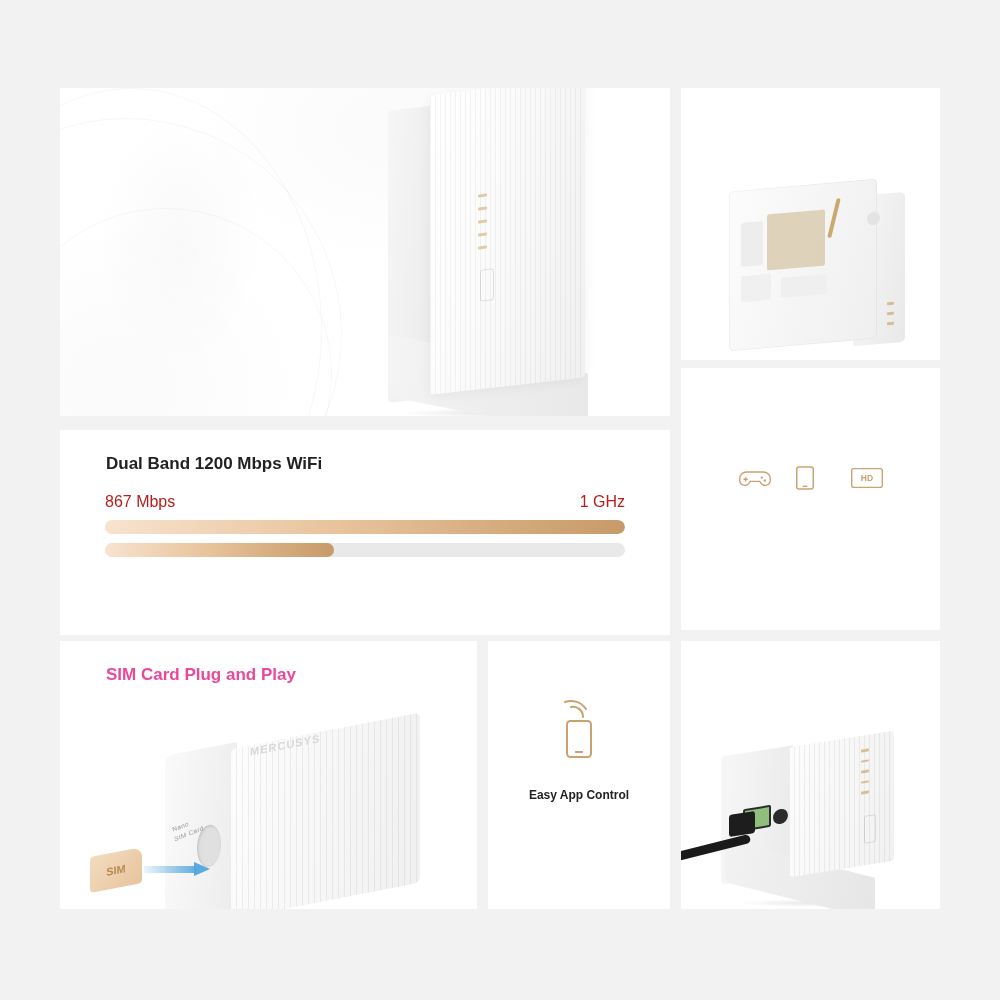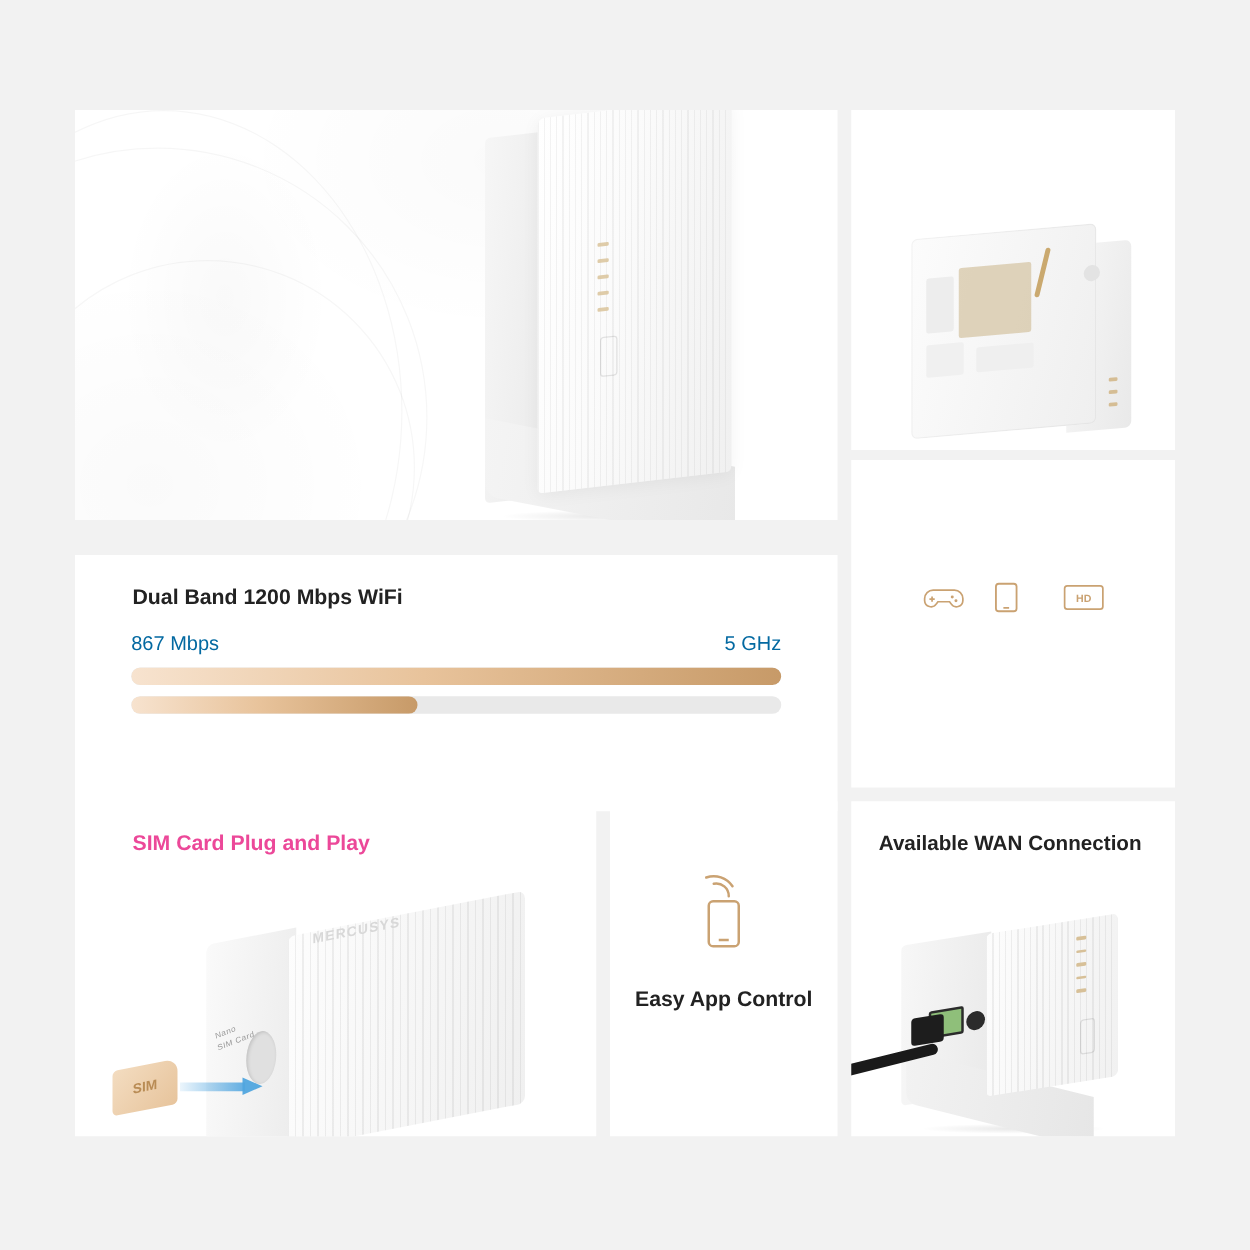--- a/index.html
+++ b/index.html
@@ -203,37 +203,37 @@
   .ir-led {
     position: absolute;
     width: 7px; height: 2.5px;
     background: #d5bd94;
     border-radius: 1px;
     transform: skewY(-5deg);
   }
 
   
   #card-band {
-    left: 60px; top: 444px; width: 610px; height: 205px;
+    left: 60px; top: 430px; width: 610px; height: 205px;
   }
   .band-title {
     font-size: 17px;
     font-weight: bold;
     color: #222;
     margin: 0;
     padding: 24px 0 0 46px;
   }
   .band-row {
     display: flex;
     justify-content: space-between;
     align-items: baseline;
     padding: 0 45px;
     margin-top: 19px;
     font-size: 16px;
-    color: #0369a1;
+    color: #b91c1c;
   }
   .bar-track {
     margin: 9px 45px 0 45px;
     height: 14px;
     background: #e9e9e9;
     border-radius: 7px;
     overflow: hidden;
   }
   .bar-fill {
     height: 100%;
@@ -368,21 +368,21 @@
     border-left: 16px solid rgba(80,165,222,0.95);
   }
 
   
   #card-app {
     left: 488px; top: 641px; width: 182px; height: 268px;
   }
   .app-wrap { text-align: center; padding-top: 58px; }
   .app-icon { color: #caa272; display: inline-block; }
   .app-title {
-    font-size: 17px;
+    font-size: 12px;
     font-weight: bold;
     color: #222;
     line-height: 1.45;
     margin: 22px 0 0 0;
   }
 
   
   #card-wan {
     left: 681px; top: 641px; width: 259px; height: 268px;
   }
@@ -510,21 +510,21 @@
       <div class="ir-led" style="left:186px; top:132px;"></div>
       <div class="ir-led" style="left:186px; top:142px;"></div>
     </div>
   </div>
 
   <div class="card" id="card-band">
     <p class="band-title">Dual Band 1200 Mbps WiFi</p>
 
     <div class="band-row">
       <span>867 Mbps</span>
-      <span>5 GHz</span>
+      <span>1 GHz</span>
     </div>
     <div class="bar-track">
       <div class="bar-fill" id="fill-5" style="width: 100%;"></div>
     </div>
 
     <div class="bar-track">
       <div class="bar-fill" id="fill-24" style="width: 44%;"></div>
     </div>
   </div>
 
@@ -581,23 +581,20 @@
           <line x1="22" y1="53" x2="30" y2="53"></line>
           <path d="M30 18 a10 10 0 0 0 -12 -10" stroke-linecap="round"></path>
           <path d="M33 10 a18 18 0 0 0 -21 -7" stroke-linecap="round"></path>
         </svg>
       </span>
       <p class="app-title">Easy App Control</p>
     </div>
   </div>
 
   <div class="card" id="card-wan">
-    <div class="card-pad">
-      <p class="card-title">Available WAN Connection</p>
-    </div>
     <div class="wan-art">
       <div class="wan-shadow"></div>
       <div class="wan-back"></div>
       <div class="wan-foot"></div>
       <div class="wan-body">
         <div class="wan-ribs"></div>
       </div>
       <div class="wan-leds">
         <div class="wan-led"></div>
         <div class="wan-led"></div>

